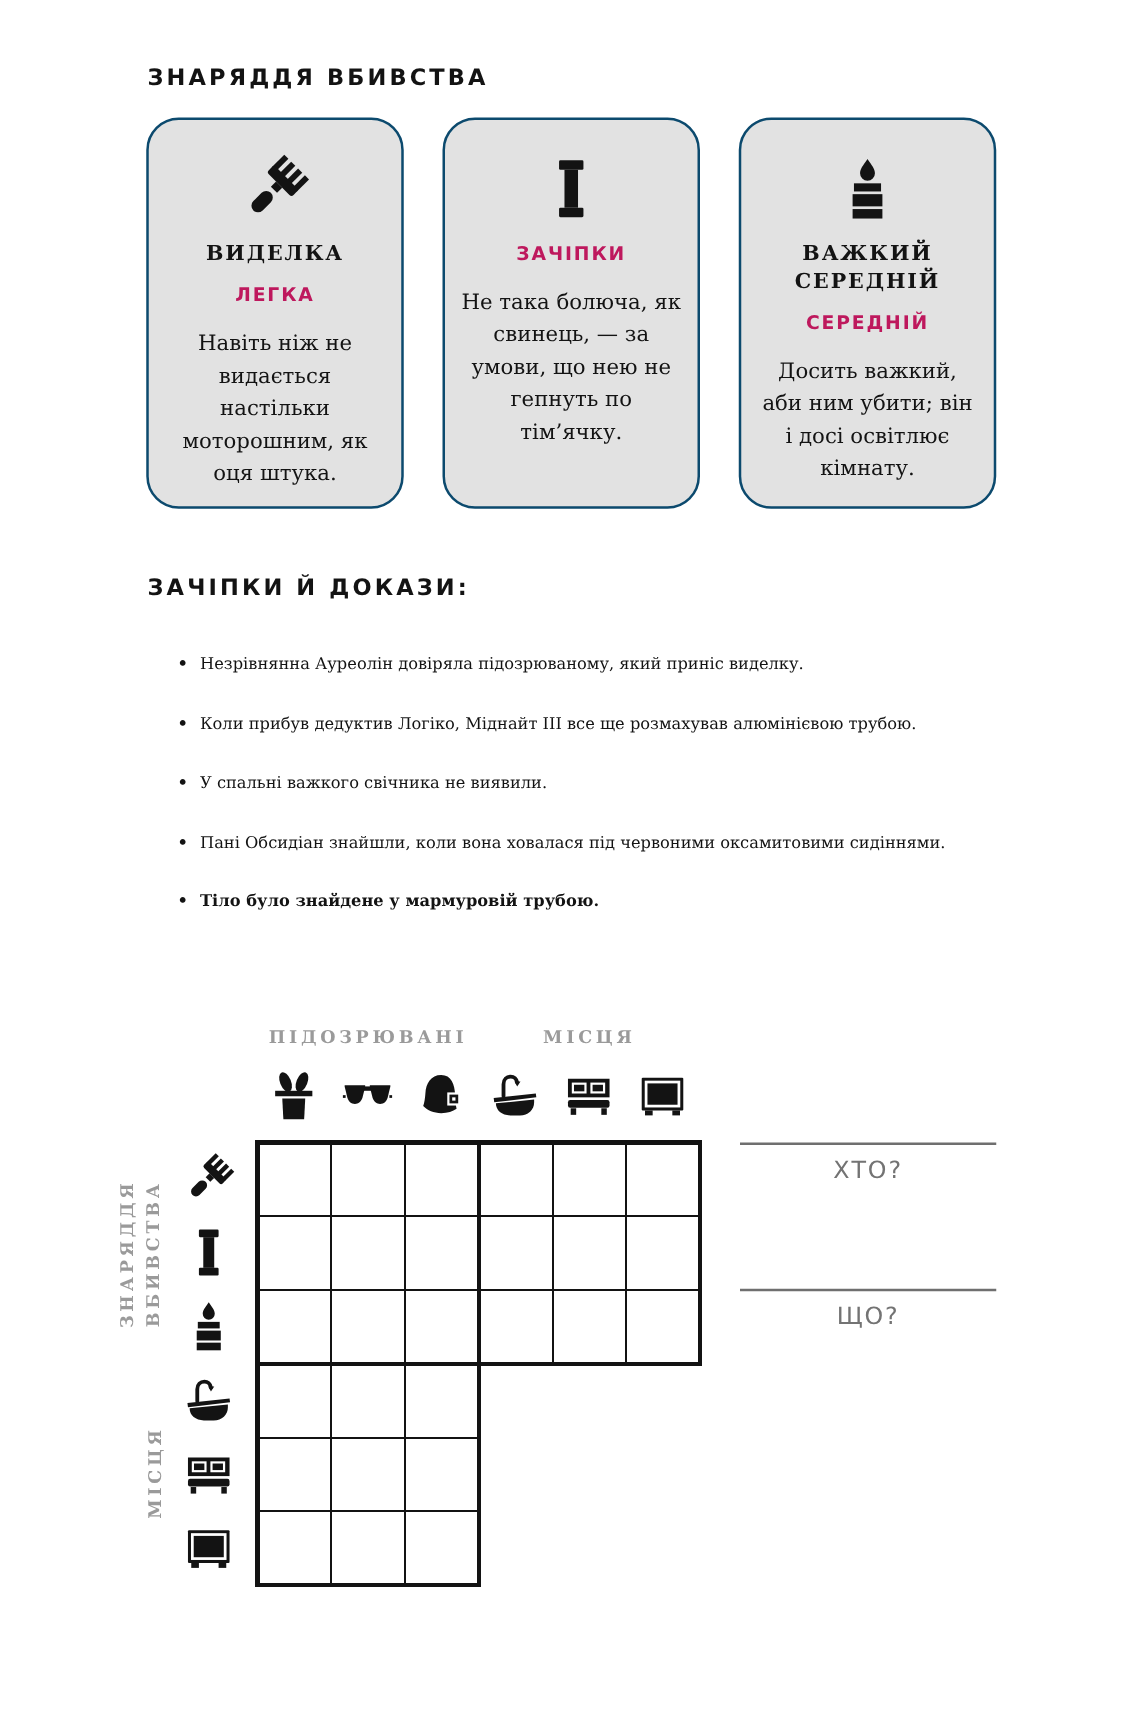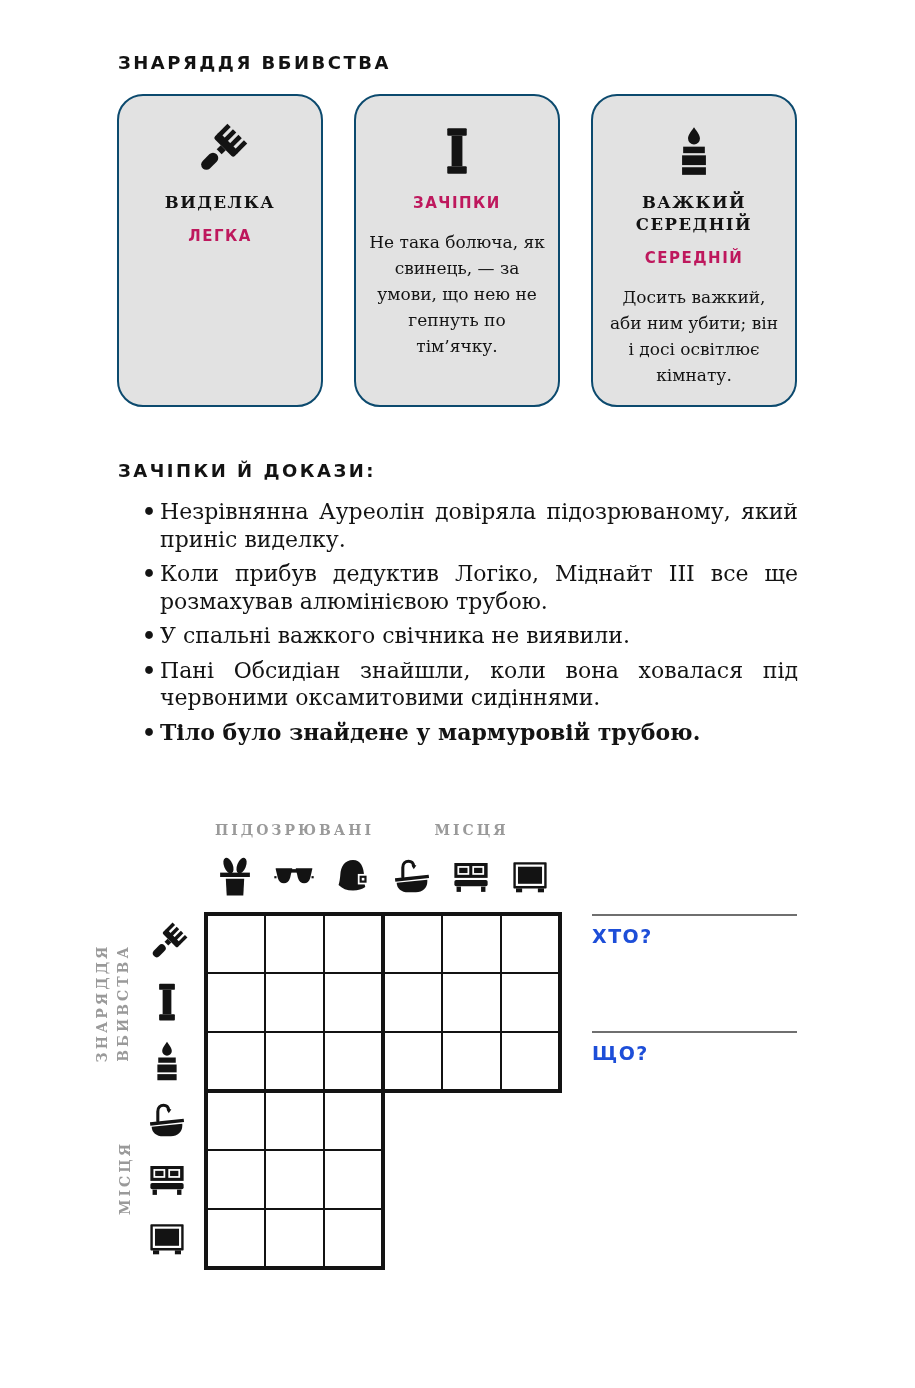--- a/index.html
+++ b/index.html
@@ -38,21 +38,21 @@
     position:absolute; left:118px; top:460px;
     font-family:"DejaVu Sans", sans-serif; font-weight:bold;
     font-size:18px; letter-spacing:2.5px;
   }
   .clues-list {
     position:absolute; left:138px; top:498px; width:660px;
     margin:0; padding:0; list-style:none;
   }
   .clues-list li {
     position:relative; padding-left:22px; margin-bottom:7px;
-    font-size:22px; line-height:27.5px; text-align:justify;
+    font-size:13px; line-height:27.5px; text-align:justify;margin-top:20px;
   }
   .clues-list li::before {
     content:"•"; position:absolute; left:4px; top:0; font-weight:bold;
   }
   .clues-list li.bold { font-weight:bold; }
 
   
   .col-group-label, .row-group-label {
     position:absolute; font-weight:bold; font-size:14px;
     letter-spacing:3px; color:#9a9a9a; text-align:center;
@@ -71,23 +71,23 @@
   
   .grid-svg { position:absolute; left:90px; top:810px; }
   .grid-svg .thin  { stroke:#131313; stroke-width:1.6; shape-rendering:crispEdges; }
   .grid-svg .thick { stroke:#131313; stroke-width:3.6; fill:none; shape-rendering:crispEdges; }
   .grid-svg .cells-hit { fill:transparent; }
 
   
   .answer { position:absolute; left:592px; width:205px; border-top:2px solid #6f6f6f; }
   .answer-1 { top:914px; } .answer-2 { top:1031px; } .answer-3 { top:1147px; }
   .answer-label {
-    margin-top:9px; text-align:left;
-    font-family:"DejaVu Sans", sans-serif; font-weight:bold;
-    font-size:19px; letter-spacing:1.5px; color:#1d4ed8;
+    margin-top:9px; text-align:center;
+    font-family:"DejaVu Sans", sans-serif; font-weight:normal;
+    font-size:19px; letter-spacing:1.5px; color:#737373;
   }
 </style>
 </head>
 <body>
 
 <svg width="0" height="0" style="position:absolute" aria-hidden="true">
   <defs>
     <symbol id="sym-fork" viewBox="0 0 48 48">
       <g fill="#131313" transform="rotate(45 24 24)">
         <rect x="12" y="3" width="4" height="12"></rect>
@@ -174,20 +174,21 @@
 
   <div class="cards">
     <div class="card">
       <div class="card-icon">
         <svg width="56" height="56" viewBox="0 0 48 48">
             <use href="#sym-fork"></use>
           </svg>
       </div>
       <div class="card-title">ВИДЕЛКА</div>
       <div class="card-weight">ЛЕГКА</div>
+      <div class="card-desc">Навіть ніж не видається настільки моторошним, як оця штука.</div>
     </div>
     <div class="card">
       <div class="card-icon">
         <svg width="52" height="52" viewBox="0 0 48 48">
             <use href="#sym-pipe"></use>
           </svg>
       </div>
       <div class="card-weight">ЗАЧІПКИ</div>
       <div class="card-desc">Не така болюча, як свинець, — за умови, що нею не гепнуть по тім’ячку.</div>
     </div>

